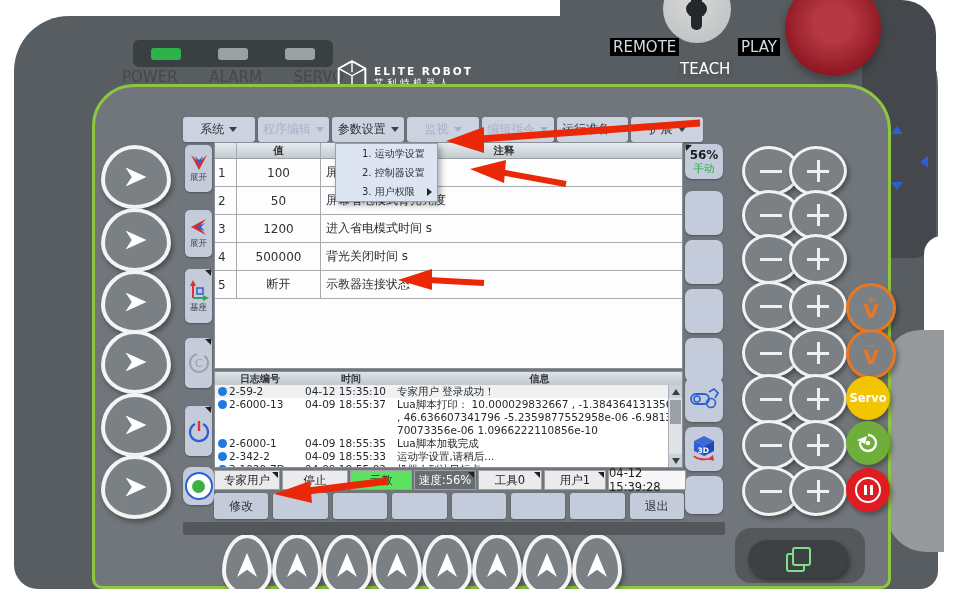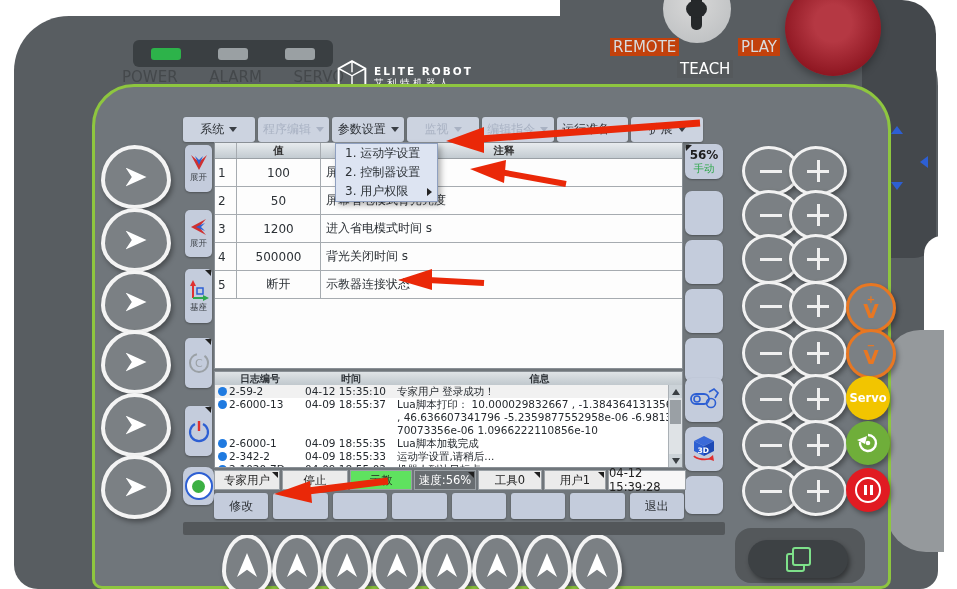--- a/index.html
+++ b/index.html
@@ -19,21 +19,21 @@
   .led.on{background:#2db34a;}
   .ledlabels{left:122px;top:68px;width:222px;display:flex;justify-content:space-between;color:#44484b;font-size:15px;}
   .logo{left:337px;top:60px;display:flex;align-items:center;gap:7px;color:#fff;}
   .logo .t1{font-size:10.5px;font-weight:bold;letter-spacing:2px;}
   .logo .t2{font-size:9.5px;letter-spacing:3.5px;}
   
   .keyswitch{left:663px;top:-25px;width:68px;height:68px;border-radius:50%;background:radial-gradient(circle at 45% 40%,#d8d8d8,#b9bcbe);}
   .keyslot{left:691px;top:-14px;width:11px;height:44px;background:#25282a;border-radius:5px;}
   .keybulge{left:686px;top:0px;width:21px;height:18px;background:#25282a;border-radius:50%;}
   .keylabel{font-size:15px;padding:0 3px;}
-  .lab-remote,.lab-play{background:#c2410c;color:#d8dbdd;}
+  .lab-remote,.lab-play{background:#000000;color:#d8dbdd;}
   .lab-teach{background:#55595c;color:#ffffff;}
   .estop{left:785px;top:-20px;width:96px;height:96px;border-radius:50%;
          background:radial-gradient(circle at 50% 45%,#b53843 26%,#8f1722 72%);box-shadow:0 4px 8px rgba(0,0,0,.3);}
   .bluearrow{width:0;height:0;}
   
   .oval{width:62px;height:56px;background:#7b8084;border:4px solid #f4f4f4;border-radius:48% 52% 52% 48%/55% 55% 45% 45%;
         box-shadow:2px 3px 5px rgba(0,0,0,.35);display:flex;align-items:center;justify-content:center;}
   .chevR{width:21px;height:19px;background:#fff;clip-path:polygon(0 0,100% 50%,0 100%,30% 50%);}
   .pm{width:52px;height:44px;background:#7b8084;border:3px solid #f2f2f2;border-radius:46% 54% 54% 46%/50%;
       box-shadow:2px 3px 5px rgba(0,0,0,.35);display:flex;align-items:center;justify-content:center;}
@@ -63,21 +63,21 @@
   
   .screen{left:183px;top:117px;width:542px;height:405px;}
   .darkband{left:183px;top:522px;width:542px;height:13px;background:#53575a;border-radius:2px;}
   .menubar{left:0;top:0;width:520px;height:25px;display:flex;gap:3px;}
   .mbtn{flex:1;background:#ccd3e0;border-radius:3px;display:flex;align-items:center;justify-content:center;gap:5px;
         font-size:12px;color:#2f3338;box-shadow:0 1px 2px rgba(0,0,0,.25);}
   .mbtn.disabled{color:#a9b2c3;}
   .caret{width:0;height:0;border-left:4px solid transparent;border-right:4px solid transparent;border-top:5px solid #3a3f45;}
   .mbtn.disabled .caret{border-top-color:#a9b2c3;}
   .dropdown{left:152px;top:26px;width:101px;background:#dde4f2;border:1.5px solid #8fa0c0;box-shadow:3px 3px 6px rgba(0,0,0,.3);z-index:40;}
-  .ditem{height:19px;display:flex;align-items:center;padding-left:9px;font-size:12px;color:#2c3136;position:relative;}
+  .ditem{height:19px;display:flex;align-items:center;padding-left:26px;font-size:10px;color:#2c3136;position:relative;}
   .subArr{position:absolute;right:5px;width:0;height:0;border-top:4px solid transparent;border-bottom:4px solid transparent;border-left:5px solid #222;}
   .tool{background:#c4ccdc;border-radius:5px;box-shadow:0 1px 2px rgba(0,0,0,.3);display:flex;flex-direction:column;
         align-items:center;justify-content:center;position:absolute;left:2px;width:27px;}
   .tool .tl{font-size:8.5px;color:#3c4146;margin-top:1px;}
   .mark::after{content:"";position:absolute;top:1px;right:1px;border-top:6px solid #1f1f1f;border-left:6px solid transparent;}
   .markL::before{content:"";position:absolute;top:1px;left:1px;border-top:6px solid #1f1f1f;border-right:6px solid transparent;}
   .tpanel{left:31px;top:25px;width:469px;height:227px;background:#fdfdfd;border:1px solid #8a9096;box-sizing:border-box;}
   .thead{display:flex;height:15px;background:linear-gradient(#e7ebee,#c3cbd1);border-bottom:1px solid #9aa0a5;
          font-size:10.5px;font-weight:bold;color:#333;}
   .thead div{display:flex;align-items:center;justify-content:center;}

